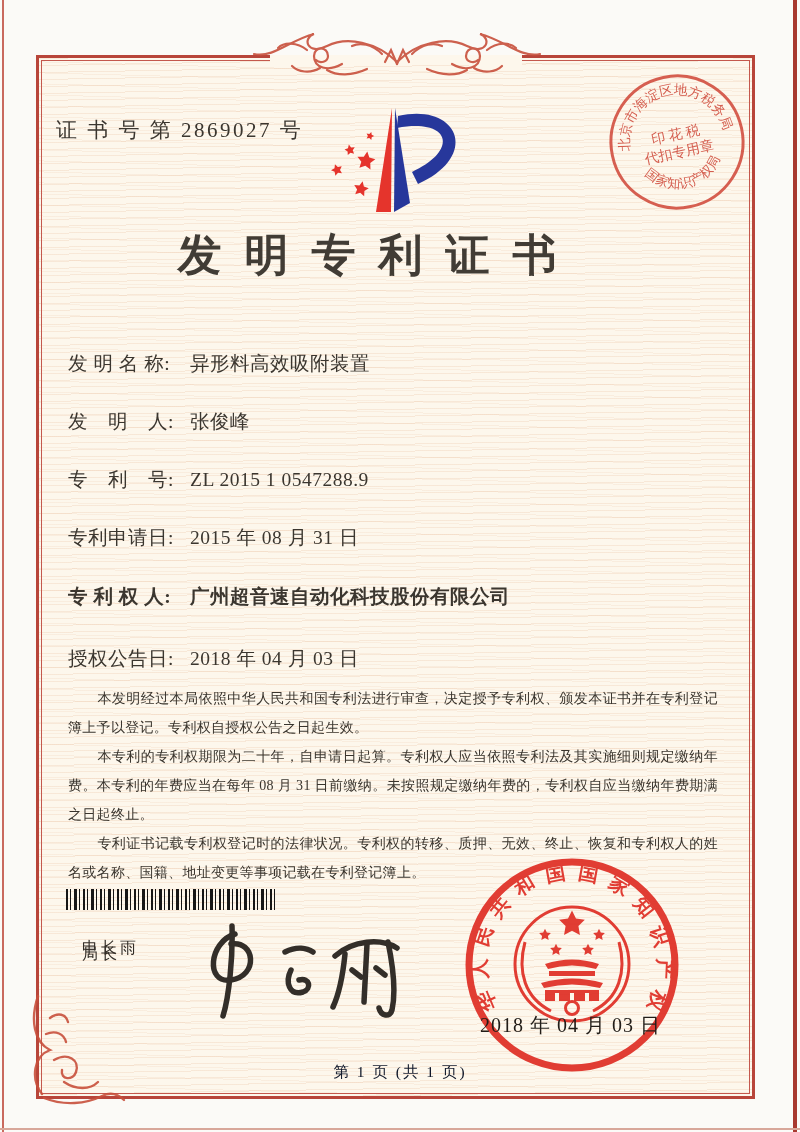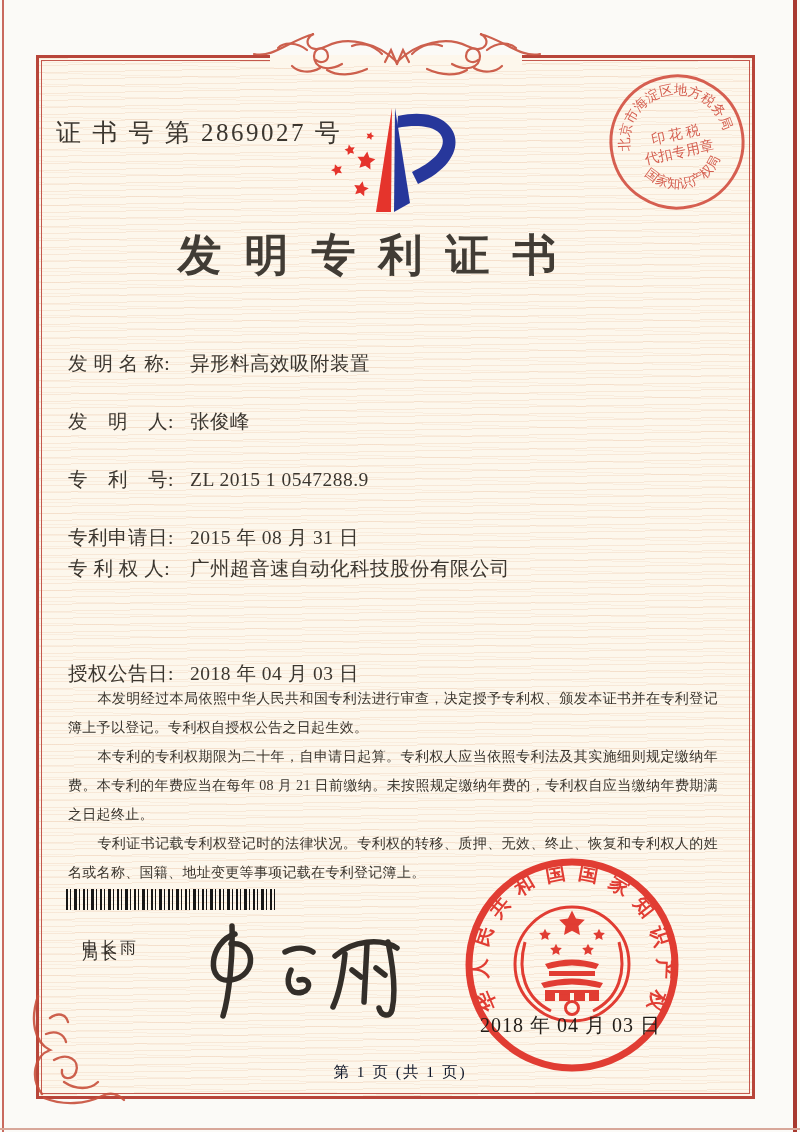--- a/index.html
+++ b/index.html
@@ -19,30 +19,30 @@
     background:
       repeating-linear-gradient(179deg, rgba(226,170,130,0.20) 0 1px, rgba(0,0,0,0) 1px 7px),
       repeating-linear-gradient(181.5deg, rgba(226,170,130,0.13) 0 1px, rgba(0,0,0,0) 1px 11px),
       #fdf7ec;
   }
   .frame-outer{position:absolute;left:36px;top:55px;width:719px;height:1044px;border:3px solid #b8453a;box-sizing:border-box;}
   .frame-inner{position:absolute;left:2px;top:2px;right:2px;bottom:2px;border:1px solid #c4584d;}
   .orn-backing{position:absolute;left:270px;top:47px;width:252px;height:18px;
     background:linear-gradient(#fbfaf7 0 45%, #fdf7ec 45% 100%);}
 
-  .cert-no{position:absolute;left:56px;top:116px;font-size:25px;color:#3b362f;letter-spacing:2.5px;white-space:pre;}
+  .cert-no{position:absolute;left:56px;top:116px;font-size:21px;color:#3b362f;letter-spacing:2.5px;white-space:pre;}
 
   .tax-stamp{position:absolute;left:607px;top:72px;width:140px;height:140px;transform:rotate(-12deg);opacity:.88;}
   .logo{position:absolute;left:322px;top:100px;width:176px;height:118px;}
 
   .title{position:absolute;left:0;top:226px;width:740px;text-align:center;
     font-size:44px;font-weight:600;color:#413c35;letter-spacing:6px;white-space:pre;}
 
   .field-row{position:absolute;left:68px;font-size:19.5px;color:#3b362f;white-space:pre;letter-spacing:0.5px;}
-  .f0{top:350px;} .f1{top:408px;} .f2{top:466px;} .f3{top:524px;} .f4{top:555px;} .f5{top:660px;}
+  .f0{top:350px;} .f1{top:408px;} .f2{top:466px;} .f3{top:524px;} .f4{top:583px;font-weight:bold;} .f5{top:645px;}
   .field-label{display:inline-block;min-width:118px;}
   .field-value{margin-left:4px;}
 
   .paragraphs{position:absolute;left:68px;top:684px;width:650px;}
   .paragraphs p{margin:0;font-size:14px;line-height:29px;color:#39342d;
     text-align:justify;text-indent:2.1em;letter-spacing:0.3px;}
 
   .barcode{position:absolute;left:66px;top:889px;width:212px;height:21px;
     background:repeating-linear-gradient(90deg,
       #161616 0 2px, transparent 2px 4px,
@@ -144,21 +144,21 @@
 
   <div class="field-row f0"><span class="field-label">发 明 名 称:</span><span class="field-value">异形料高效吸附装置</span></div>
   <div class="field-row f1"><span class="field-label">发　明　人:</span><span class="field-value">张俊峰</span></div>
   <div class="field-row f2"><span class="field-label">专　利　号:</span><span class="field-value">ZL 2015 1 0547288.9</span></div>
   <div class="field-row f3"><span class="field-label">专利申请日:</span><span class="field-value">2015 年 08 月 31 日</span></div>
   <div class="field-row f4"><span class="field-label">专 利 权 人:</span><span class="field-value">广州超音速自动化科技股份有限公司</span></div>
   <div class="field-row f5"><span class="field-label">授权公告日:</span><span class="field-value">2018 年 04 月 03 日</span></div>
 
   <div class="paragraphs">
     <p>本发明经过本局依照中华人民共和国专利法进行审查，决定授予专利权、颁发本证书并在专利登记簿上予以登记。专利权自授权公告之日起生效。</p>
-    <p>本专利的专利权期限为二十年，自申请日起算。专利权人应当依照专利法及其实施细则规定缴纳年费。本专利的年费应当在每年 08 月 21 日前缴纳。未按照规定缴纳年费的，专利权自应当缴纳年费期满之日起终止。</p>
+    <p>本专利的专利权期限为二十年，自申请日起算。专利权人应当依照专利法及其实施细则规定缴纳年费。本专利的年费应当在每年 08 月 31 日前缴纳。未按照规定缴纳年费的，专利权自应当缴纳年费期满之日起终止。</p>
     <p>专利证书记载专利权登记时的法律状况。专利权的转移、质押、无效、终止、恢复和专利权人的姓名或名称、国籍、地址变更等事项记载在专利登记簿上。</p>
   </div>
 
   <div class="barcode"></div>
 
   <div class="director-title">局长</div>
   <div class="director-name">申长雨</div>
 
   <svg class="signature" viewBox="0 0 230 108">
     <g stroke="#332e29" stroke-width="5.5" fill="none" stroke-linecap="round" stroke-linejoin="round">

